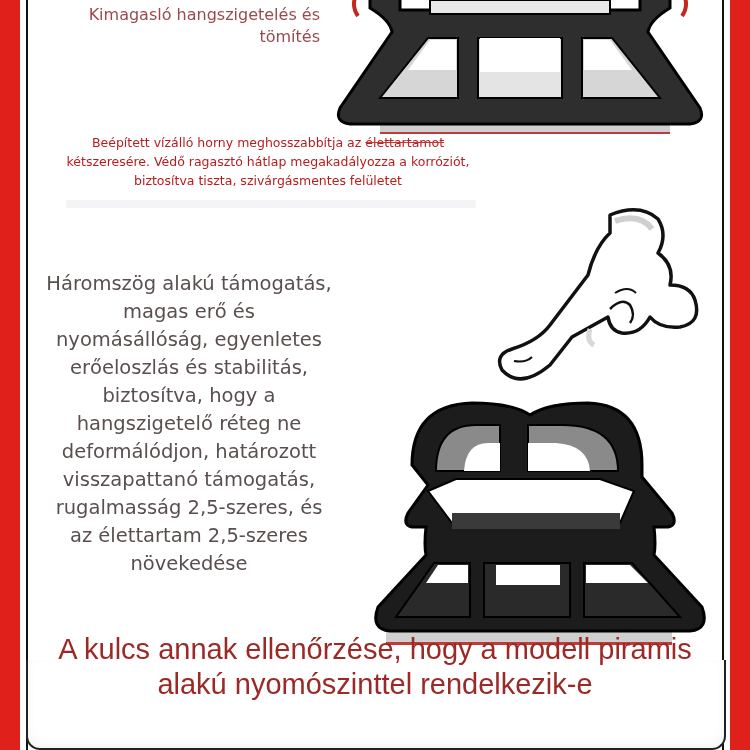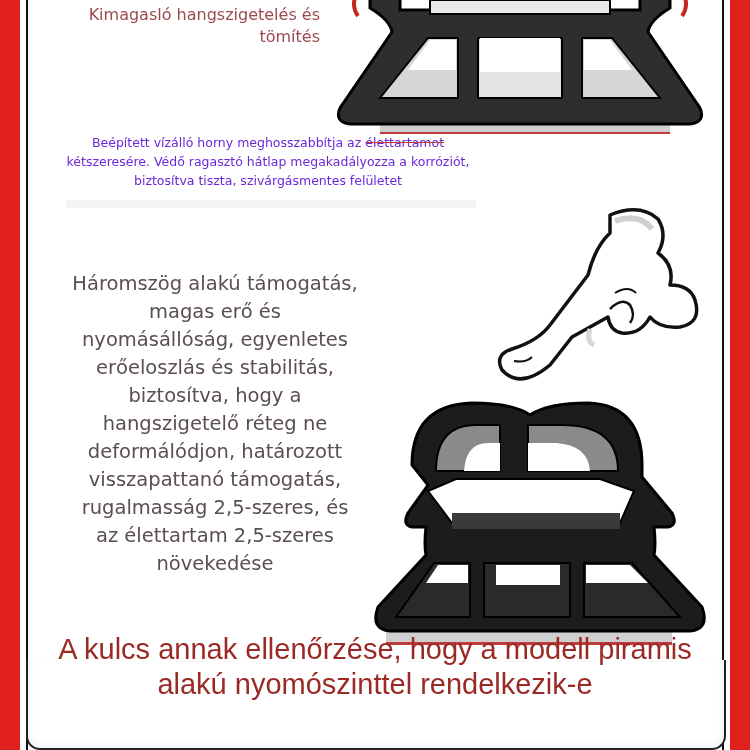--- a/index.html
+++ b/index.html
@@ -2,24 +2,24 @@
 <html><head>
 <meta charset="utf-8">
 <style>
   html,body{margin:0;padding:0;}
   body{width:750px;height:750px;overflow:hidden;background:#ffffff;position:relative;font-family:"DejaVu Sans","Liberation Sans",sans-serif;}
   .red-frame-left{position:absolute;left:0;top:0;width:20px;height:750px;background:#e0201a;}
   .red-frame-right{position:absolute;right:0;top:0;width:20px;height:750px;background:#e0201a;}
   .black-line-left{position:absolute;left:26px;top:0;width:2px;height:750px;background:#111;}
   .black-line-right{position:absolute;left:722px;top:0;width:2px;height:750px;background:#111;}
   .headline-top{position:absolute;left:30px;top:4px;width:290px;text-align:right;color:#9a4a4e;font-size:16px;line-height:22px;}
-  .desc-top{position:absolute;left:58px;top:133px;width:420px;text-align:center;color:#6d28d9;font-size:12.5px;line-height:19px;}
+  .desc-top{position:absolute;left:58px;top:133px;width:420px;text-align:center;color:#b91c1c;font-size:12.5px;line-height:19px;}
   .desc-top .strike{text-decoration:line-through;text-decoration-color:#c0393b;}
   .faint-line{position:absolute;left:66px;top:200px;width:410px;height:8px;background:#f4f4f6;border-radius:2px;}
-  .main-text{position:absolute;left:70px;top:270px;width:290px;text-align:center;color:#5a4e4e;font-size:19.5px;line-height:28px;}
+  .main-text{position:absolute;left:44px;top:270px;width:290px;text-align:center;color:#5a4e4e;font-size:19.5px;line-height:28px;}
   .bottom-card{position:absolute;left:26px;top:660px;width:696px;height:88px;border:2px solid #222;border-top:none;border-radius:0 0 14px 14px;background:#fff;box-shadow:0 -4px 10px rgba(0,0,0,0.05) inset;}
   .bottom-text{position:absolute;left:40px;top:632px;width:670px;text-align:center;color:#9b2a26;font-family:"Liberation Sans","DejaVu Sans",sans-serif;font-size:29px;line-height:35px;}
   .seal-top{position:absolute;left:330px;top:-30px;width:380px;height:180px;}
   .seal-bottom{position:absolute;left:372px;top:395px;width:340px;height:260px;}
   .hand{position:absolute;left:490px;top:205px;width:225px;height:195px;}
 </style>
 </head>
 <body>
 
 <div class="red-frame-left"></div>

